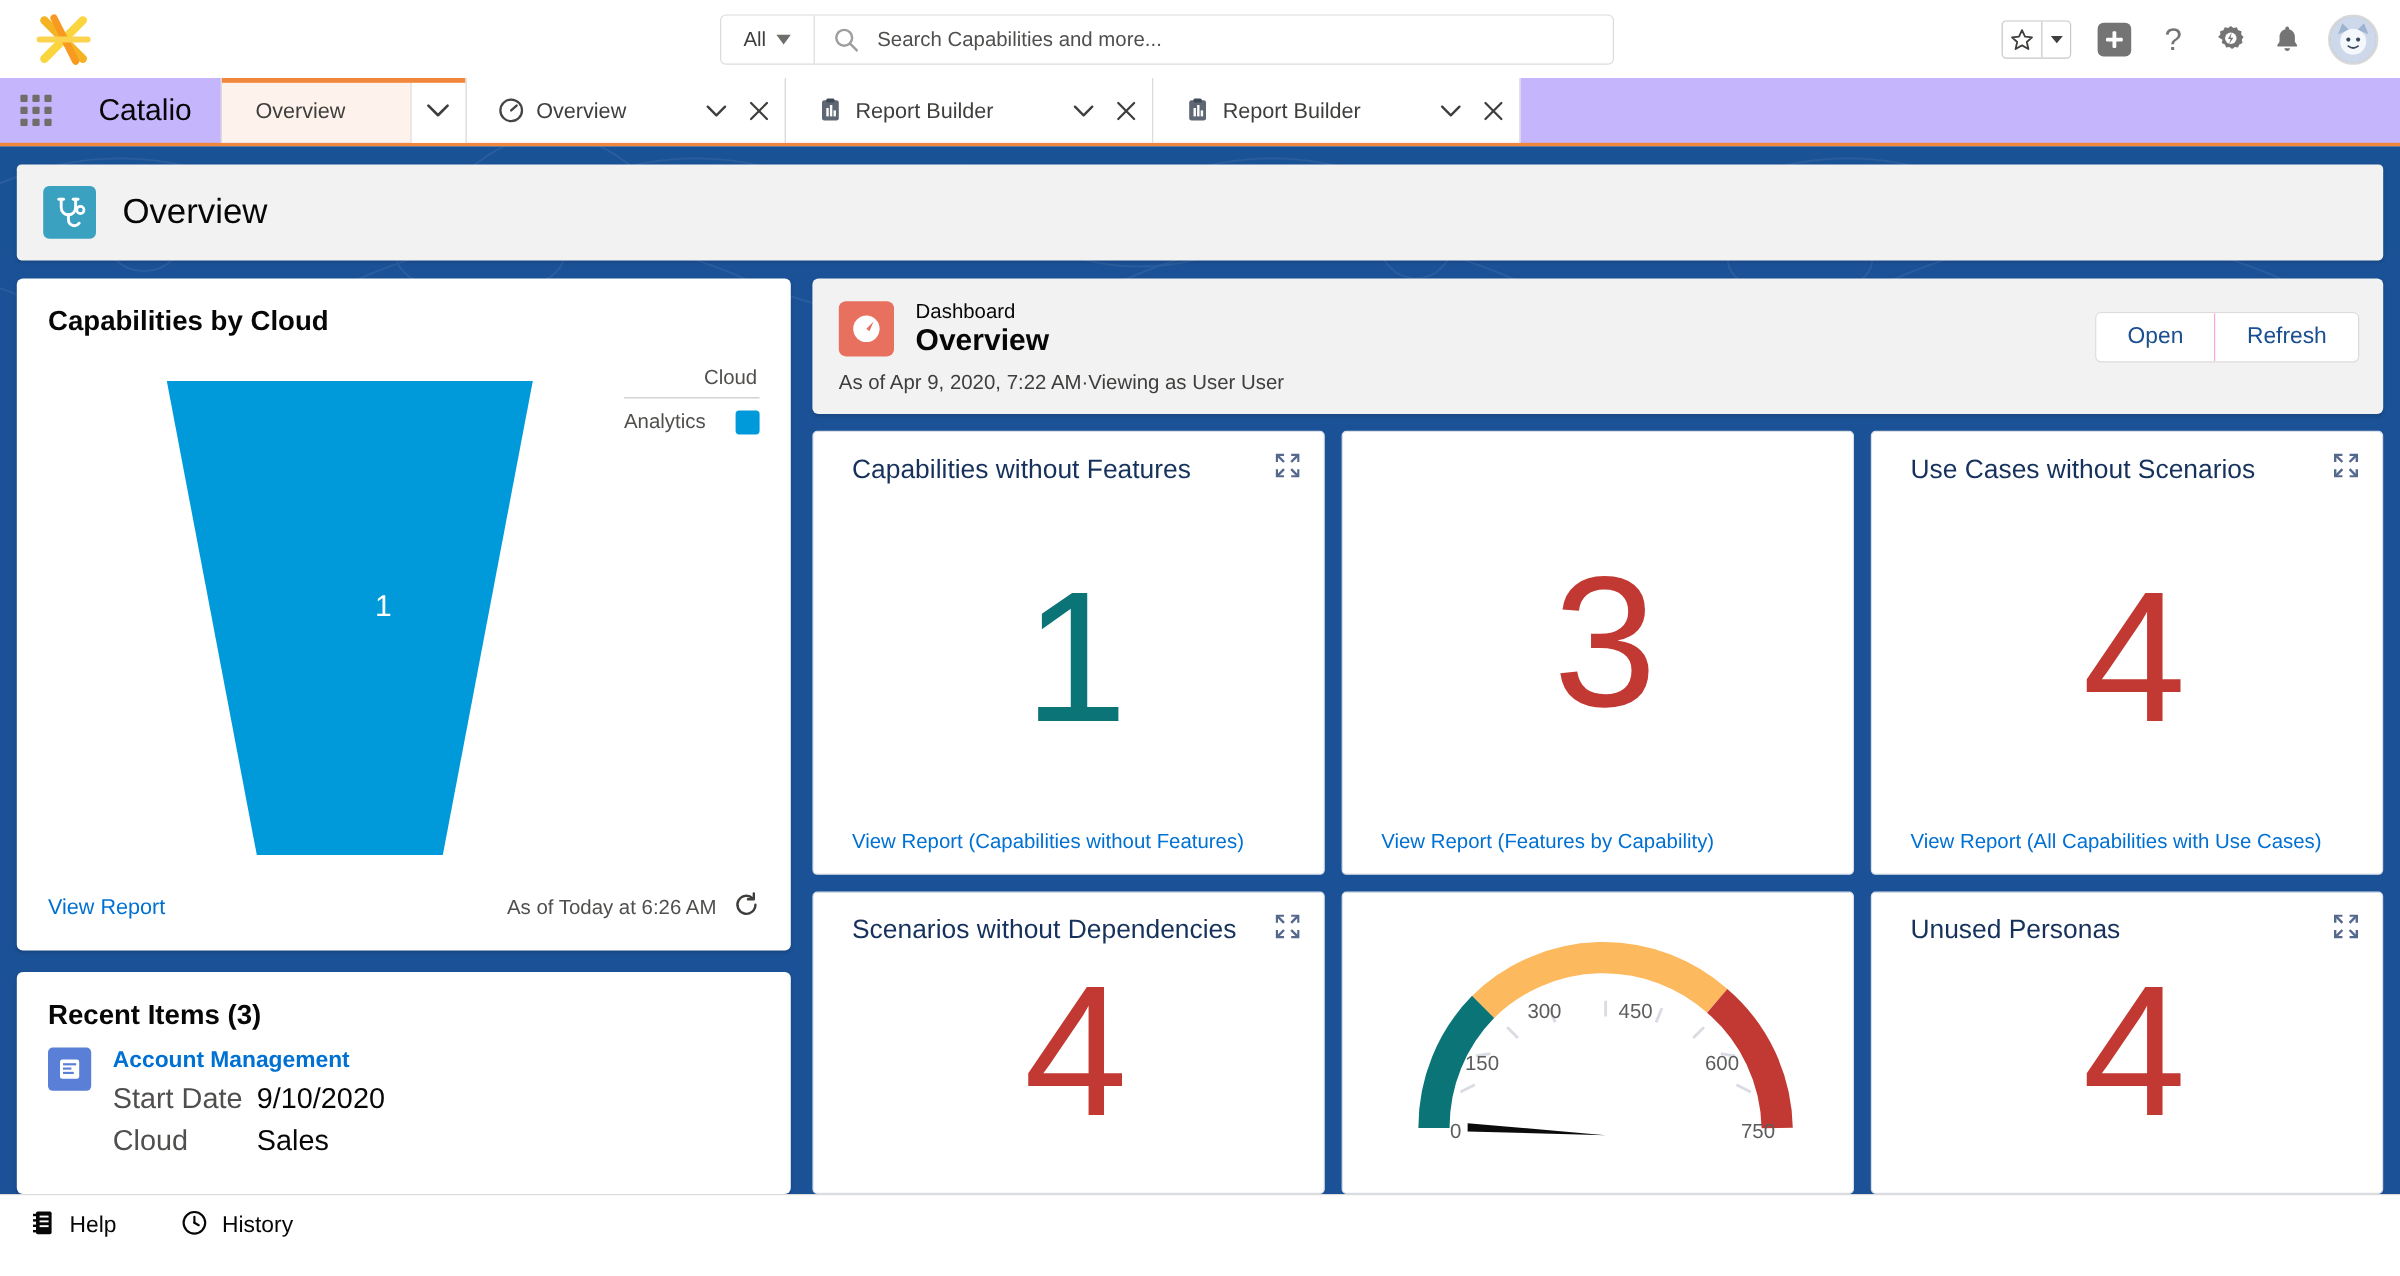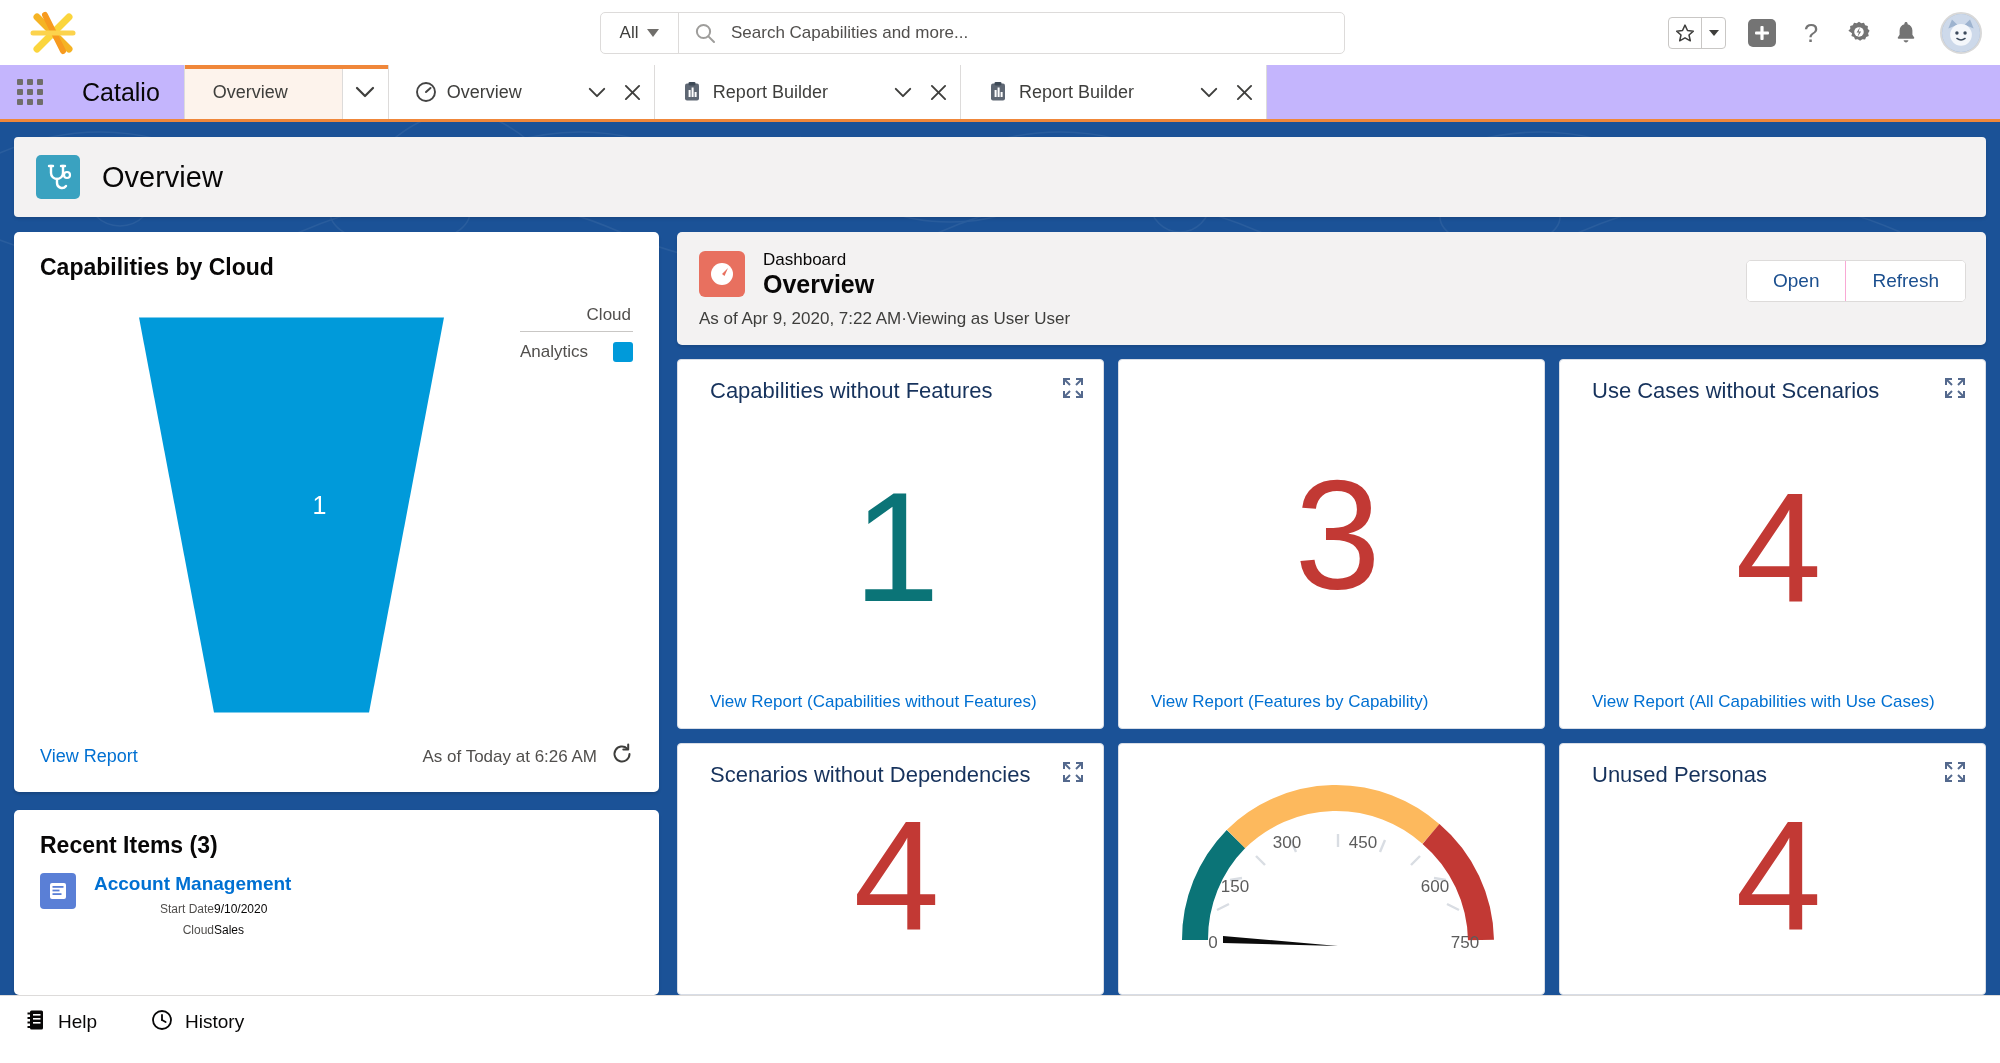--- a/index.html
+++ b/index.html
@@ -179,21 +179,21 @@
 
   
   .recent-card { flex: 1; overflow: hidden; }
   .recent-row { display: flex; padding: 8px 31px 0 26px; }
   .recent-icon {
     width: 36px; height: 36px; border-radius: 4px; background: #5a7fd6;
     display: flex; align-items: center; justify-content: center; flex: none;
   }
   .recent-body { margin-left: 18px; }
   .recent-name { color: #0070d2; font-size: 19px; font-weight: bold; }
-  .recent-field { display: flex; margin-top: 7px; font-size: 12px; text-align: right; }
+  .recent-field { display: flex; margin-top: 7px; font-size: 24px; }
   .recent-field-label { color: #514f4d; width: 120px; }
   .recent-field-value { color: #080707; }
 
   
   .dash-panel {
     background: #f3f2f2; border-radius: 5px;
     padding: 17px 22px 16px 22px; position: relative;
     box-shadow: 0 2px 3px rgba(0,0,0,.12);
   }
   .dash-top { display: flex; align-items: center; }

